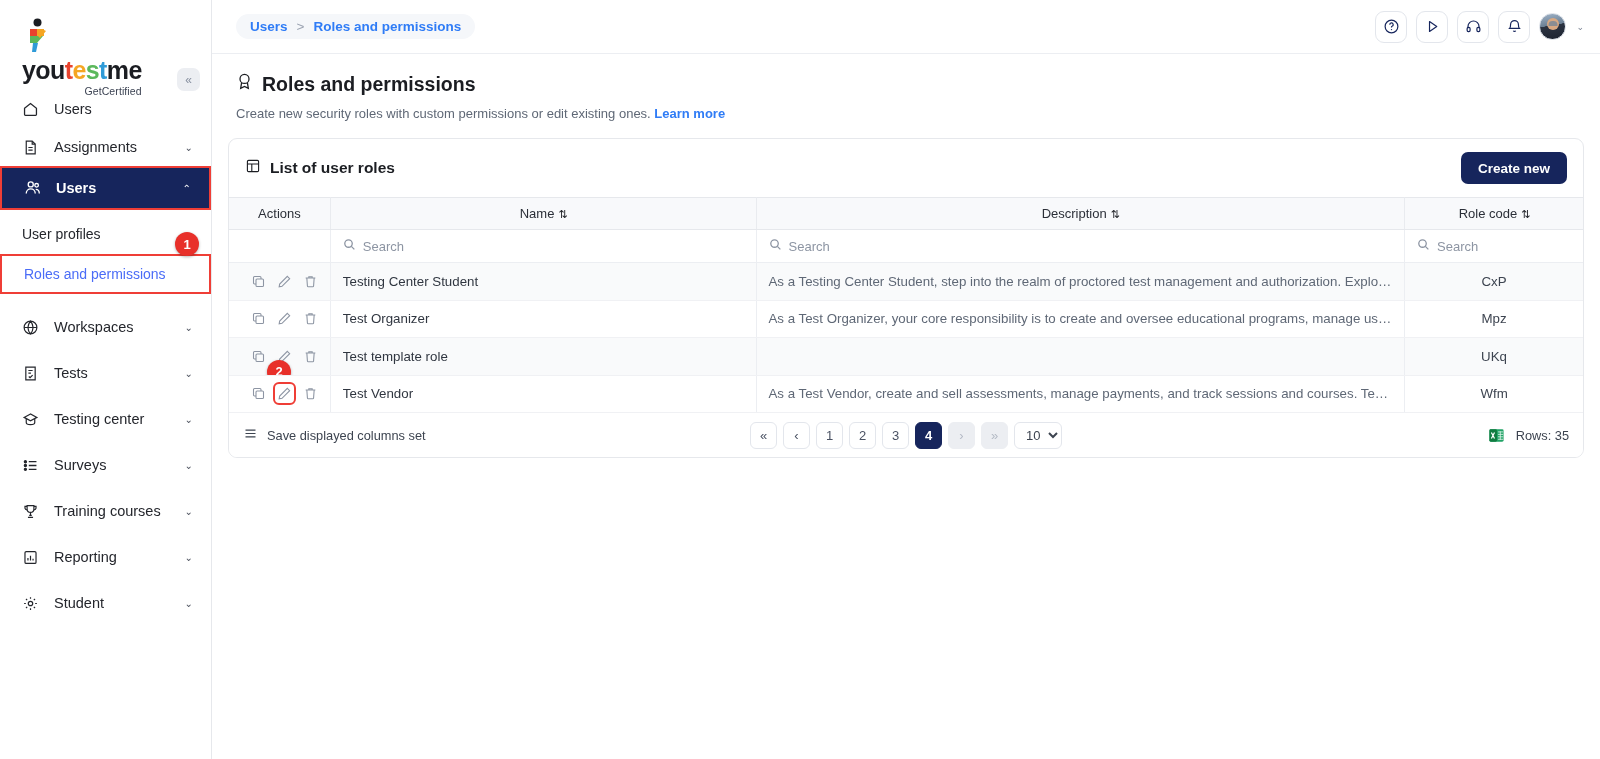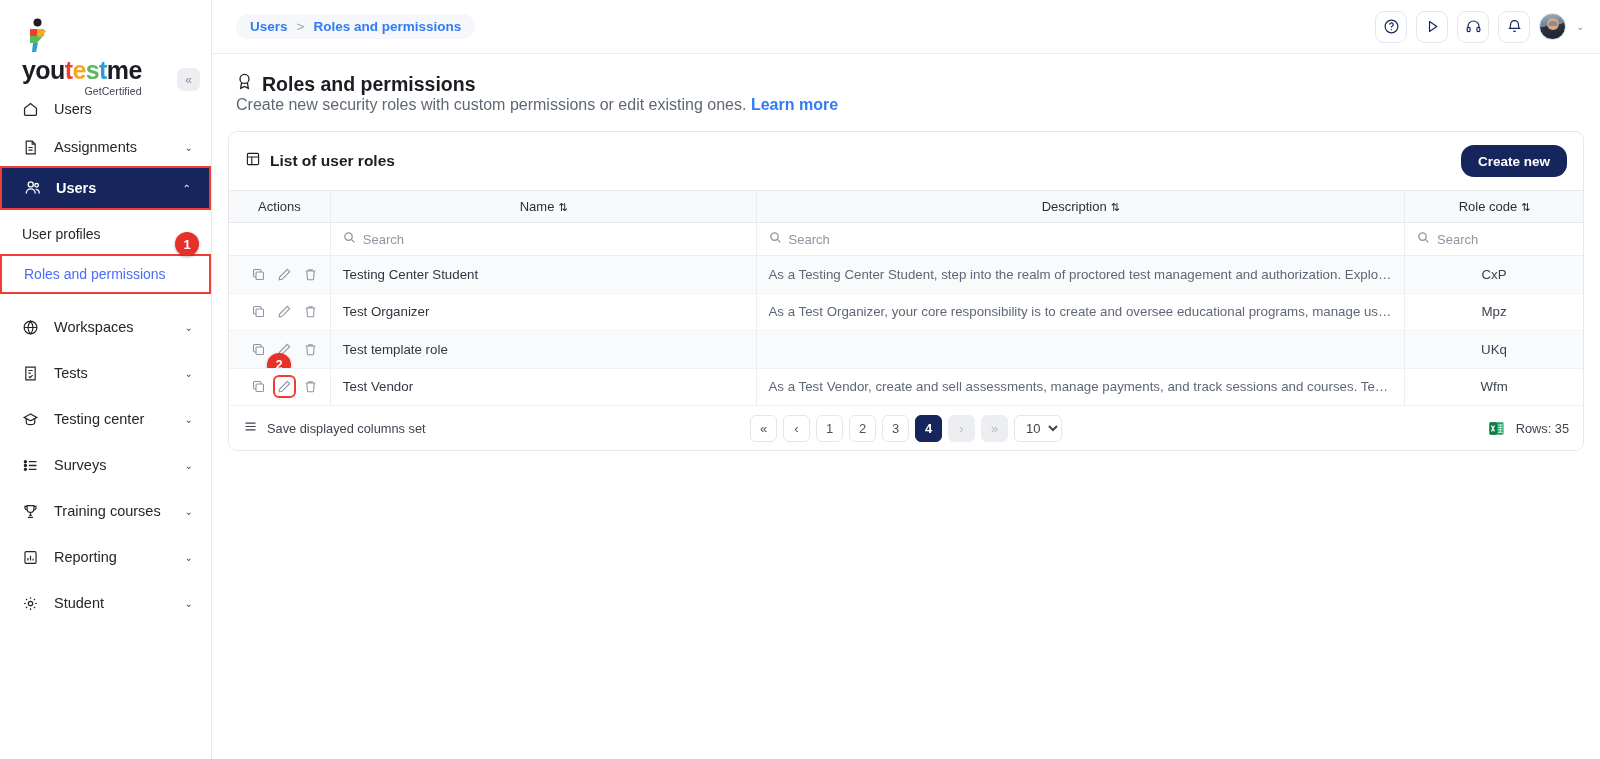--- a/index.html
+++ b/index.html
@@ -107,32 +107,32 @@
   .avatar::after {
     content:''; position:absolute; left:50%; top:26%; transform:translateX(-50%);
     width: 9px; height: 5px; border-radius: 4px 4px 0 0; background:#8a8d93;
   }
   .avatar-caret { color:#7b8494; font-size: 9px; margin-left: 1px; cursor:pointer; }
 
   .content { flex: 1; overflow: hidden; background: #ffffff; padding: 0 16px; }
 
   .page-head { padding: 18px 8px 0 8px; }
   .page-title { display: flex; align-items: center; gap: 9px; font-size: 19.5px; font-weight: bold; color: #1b1d22; }
-  .page-desc { font-size: 16px; color: #5f6876; }
+  .page-desc { margin-top: 10px; font-size: 13px; color: #5f6876; }
   .page-desc a { color: #2f7cf6; font-weight: bold; text-decoration: none; cursor:pointer; }
 
   .card {
     margin-top: 17px;
     border: 1px solid #e6e8ec; border-radius: 9px; background: #fff;
     overflow: hidden;
   }
   .card-head { display:flex; align-items:center; padding: 13px 16px; }
   .card-title { display:flex; align-items:center; gap:9px; font-size: 15.5px; font-weight: bold; color: #1b1d22; }
   .btn-primary {
-    margin-left:auto; background: #16255c; color:#fff; border:none; border-radius: 13px;
+    margin-left:auto; background: #16255c; color:#fff; border:none; border-radius: 7px;
     height: 32px; padding: 0 17px; font-size: 13.5px; font-weight: bold; cursor:pointer;
     font-family:"Liberation Sans", sans-serif;
   }
 
   table { width: 100%; border-collapse: collapse; table-layout: fixed; }
   thead th {
     background: #f8f9fb; border-top: 1px solid #e6e8ec; border-bottom: 1px solid #e6e8ec;
     font-size: 13px; font-weight: normal; color: #2b2f38; height: 32px; padding: 0 12px;
     border-right: 1px solid #e9ebef;
   }

